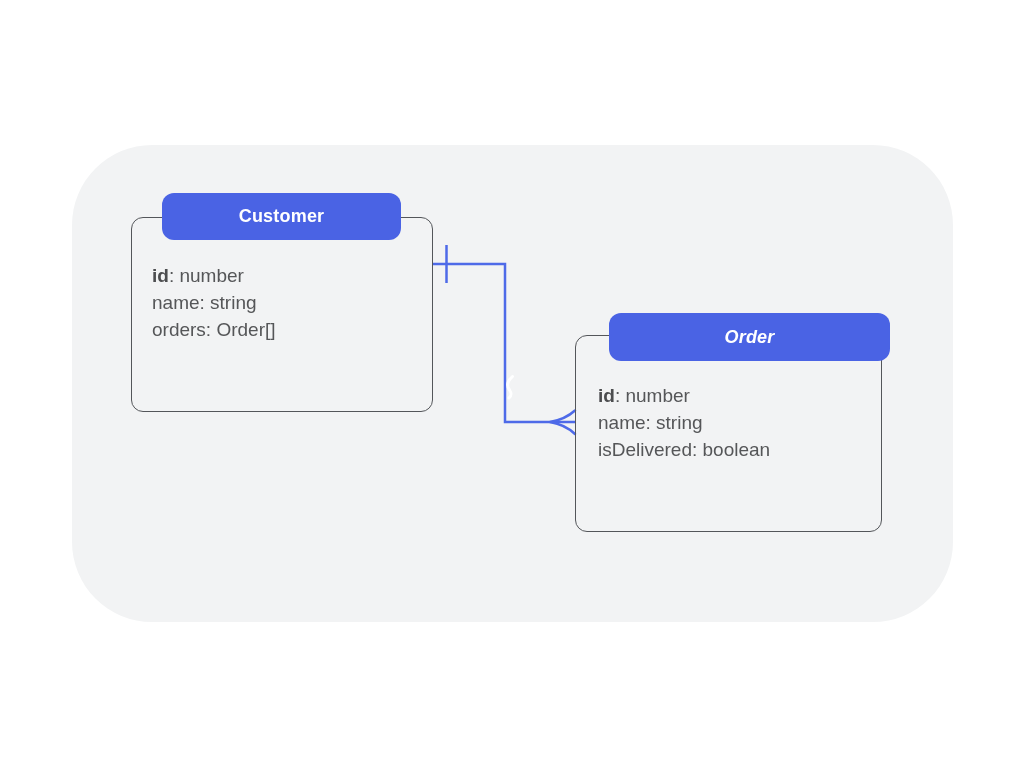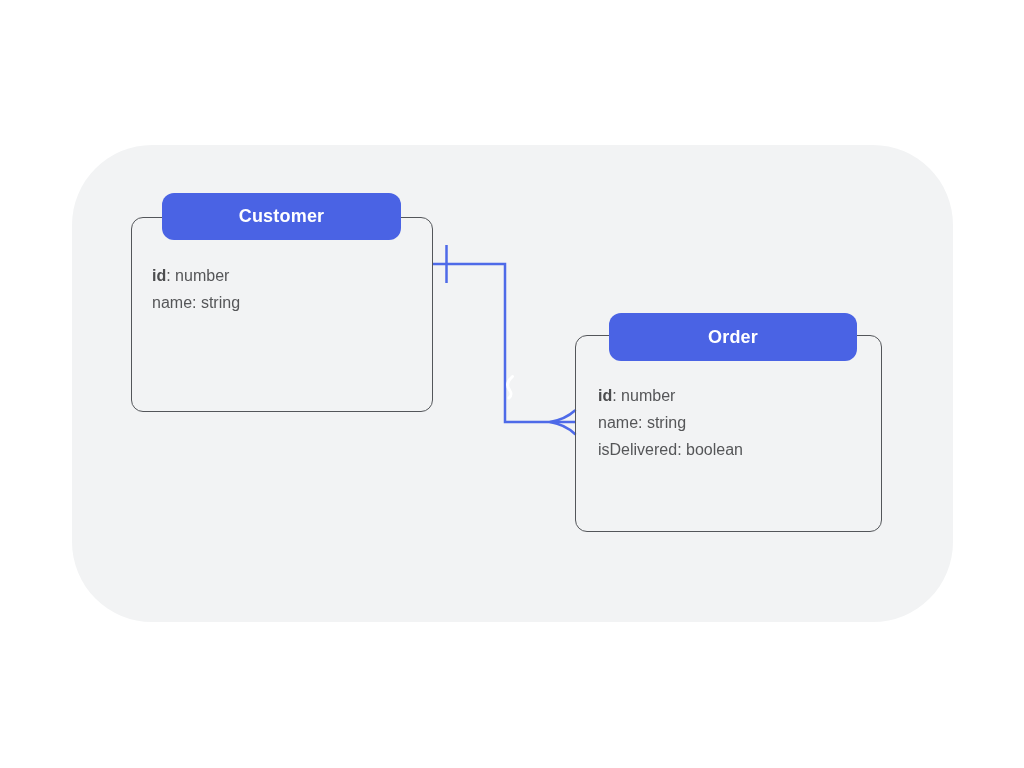--- a/index.html
+++ b/index.html
@@ -45,24 +45,24 @@
     font-size: 18px;
     font-weight: 700;
     display: flex;
     align-items: center;
     justify-content: center;
     border-radius: 12px;
     letter-spacing: 0.2px;
     z-index: 3;
   }
   .entity-header.customer { left: 162px; top: 193px; width: 239px; height: 47px; }
-  .entity-header.order    { left: 609px; top: 313px; width: 248px; height: 48px; }
+  .entity-header.order    { left: 609px; top: 313px; width: 281px; height: 48px; font-style: italic; }
   .entity-fields {
     position: absolute;
-    font-size: 16px;
+    font-size: 19px;
     line-height: 27px;
     color: #555658;
     z-index: 2;
     white-space: nowrap;
   }
   .entity-fields.customer { left: 152px; top: 262px; }
   .entity-fields.order    { left: 598px; top: 382px; }
   .field-row .fname.bold { font-weight: 700; color: #4c4d4f; }
 </style>
 </head>
@@ -81,20 +81,21 @@
   <path d="M512.5 376.5 C506.5 382 506.5 386 509.5 390 C512 393.5 511.5 395.5 509 398" fill="none" stroke="#ffffff" stroke-width="3" stroke-linecap="round"></path>
 </svg>
 
 <div class="entity-body customer"></div>
 <div class="entity-header customer">
   <span>Customer</span>
 </div>
 <div class="entity-fields customer">
     <div class="field-row"><span class="fname bold">id</span><span class="ftype">: number</span></div>
     <div class="field-row"><span class="fname">name</span><span class="ftype">: string</span></div>
+    <div class="field-row"><span class="fname">orders</span><span class="ftype">: Order[]</span></div>
   </div>
 
 <div class="entity-body order"></div>
 <div class="entity-header order">
   <span>Order</span>
 </div>
 <div class="entity-fields order">
     <div class="field-row"><span class="fname bold">id</span><span class="ftype">: number</span></div>
     <div class="field-row"><span class="fname">name</span><span class="ftype">: string</span></div>
     <div class="field-row"><span class="fname">isDelivered</span><span class="ftype">: boolean</span></div>

